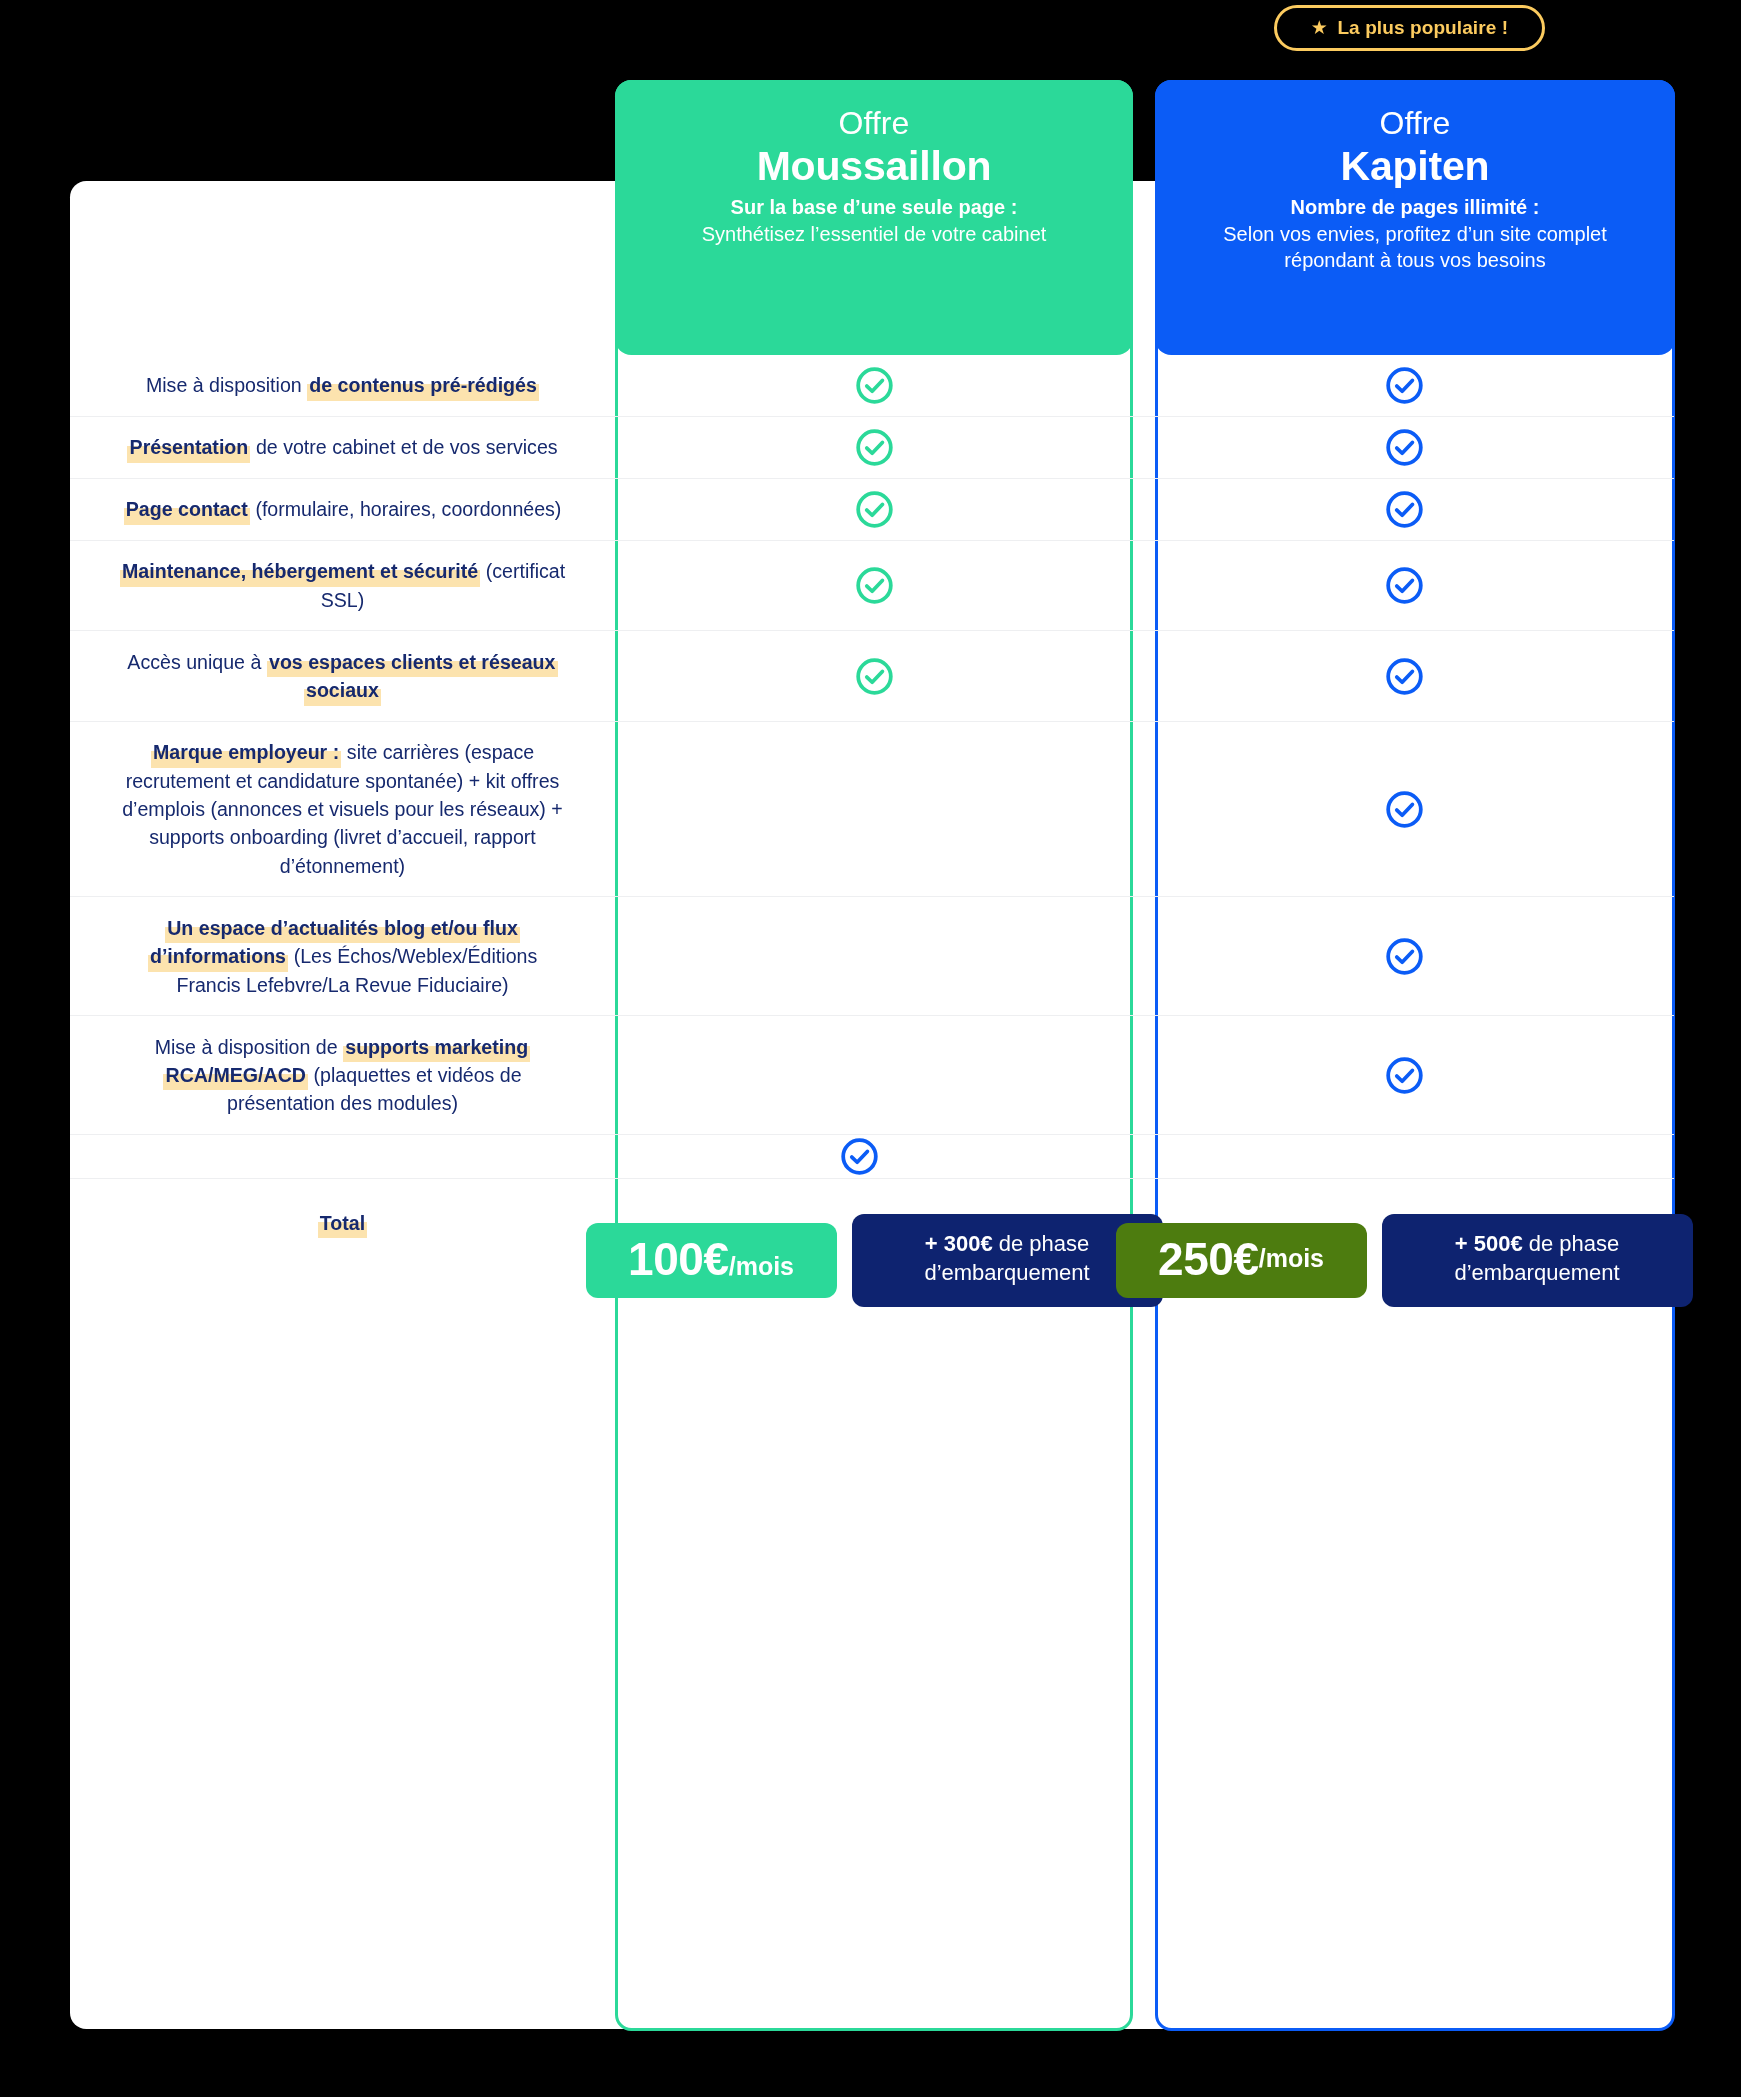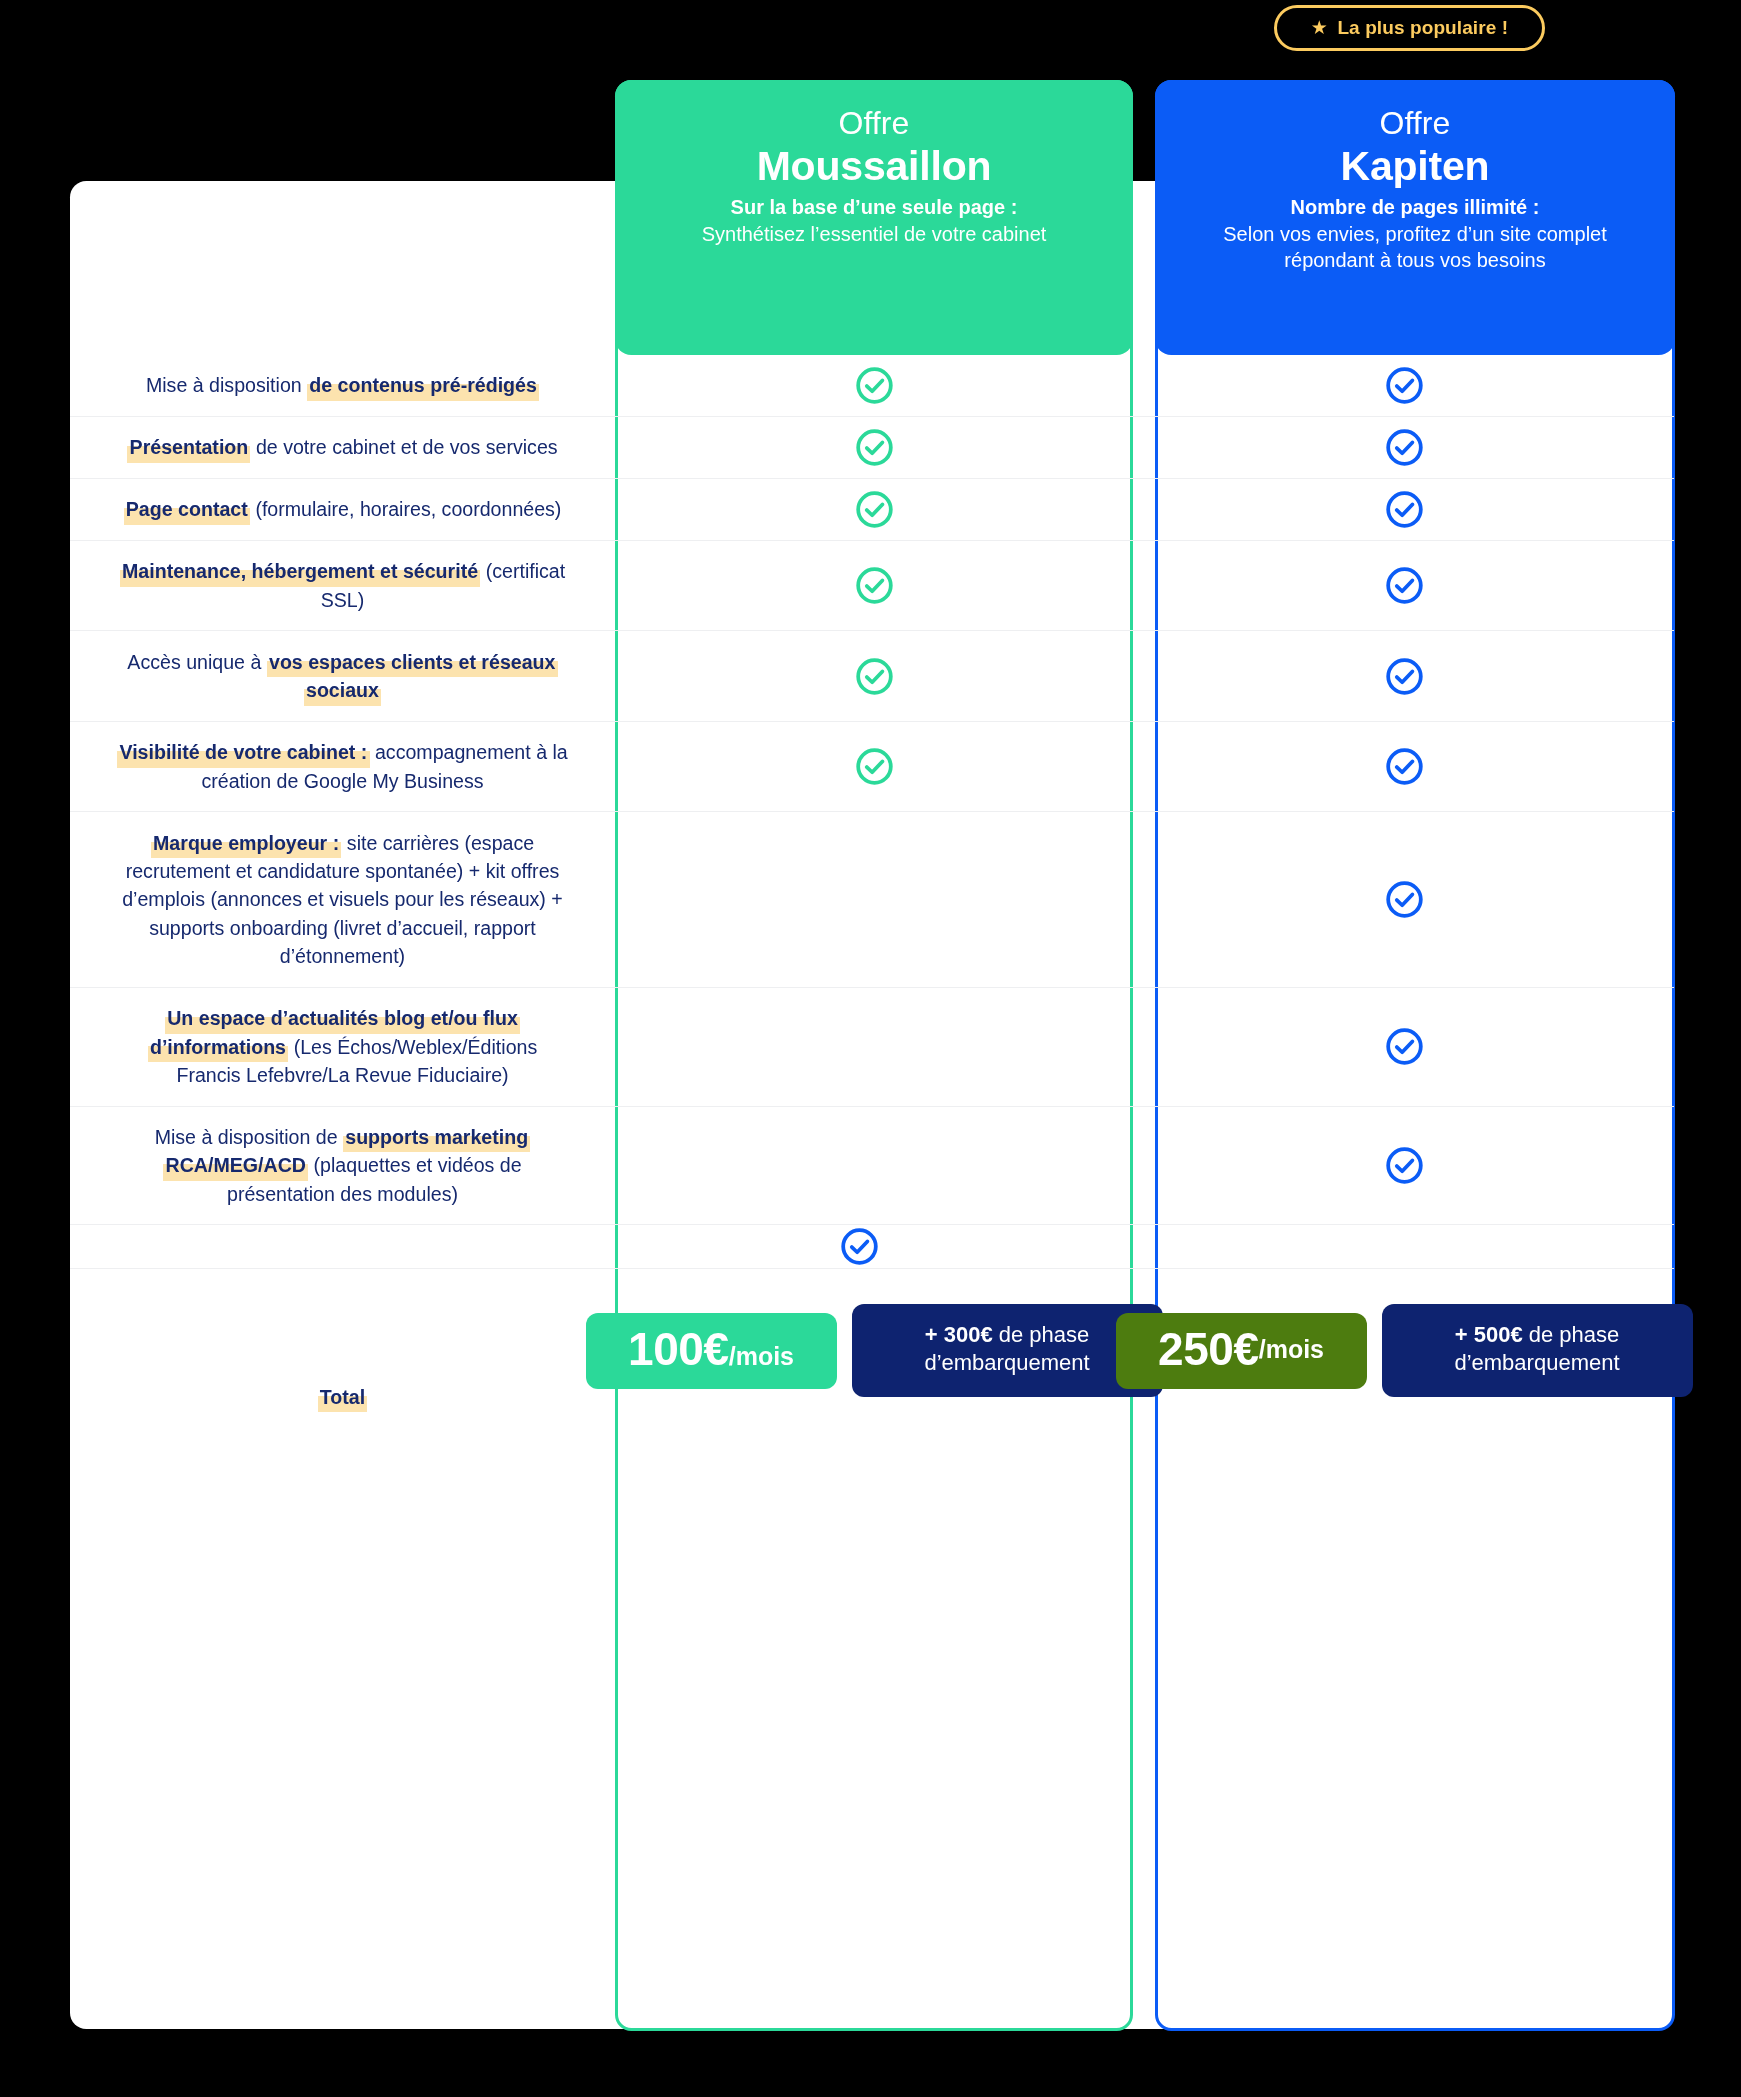--- a/index.html
+++ b/index.html
@@ -136,21 +136,21 @@
     display: flex;
     align-items: stretch;
     border-top: 1.5px solid #eeeff1;
   }
   .row:first-child { border-top: none; }
 
   .cell-feature {
     width: 545px;
     flex: 0 0 545px;
     display: flex;
-    align-items: flex-end;
+    align-items: flex-start;
     justify-content: center;
     padding: 16.3px 43px;
     text-align: center;
   }
   .cell-check {
     width: 518px;
     flex: 0 0 518px;
     display: flex;
     align-items: center;
     justify-content: center;
@@ -340,37 +340,20 @@
         </div>
         <div class="cell-check blue-col">
           <svg class="check" viewBox="0 0 24 24" fill="none" stroke="#0B5CF6" stroke-width="2.1" stroke-linecap="round" stroke-linejoin="round">
             <circle cx="12" cy="12" r="9.1"></circle>
             <path d="M7.7 12.3 L10.7 15.2 L16.4 9.2"></path>
           </svg>
         </div>
       </div>
       <div class="row">
         <div class="cell-feature">
-          <div class="feature-text"><span class="hl">Visibilité de votre cabinet :</span><span> accompagnement à la création de Google My Business</span></div>
-        </div>
-        <div class="cell-check">
-          <svg class="check" viewBox="0 0 24 24" fill="none" stroke="#2BD999" stroke-width="2.1" stroke-linecap="round" stroke-linejoin="round">
-            <circle cx="12" cy="12" r="9.1"></circle>
-            <path d="M7.7 12.3 L10.7 15.2 L16.4 9.2"></path>
-          </svg>
-        </div>
-        <div class="cell-check blue-col">
-          <svg class="check" viewBox="0 0 24 24" fill="none" stroke="#0B5CF6" stroke-width="2.1" stroke-linecap="round" stroke-linejoin="round">
-            <circle cx="12" cy="12" r="9.1"></circle>
-            <path d="M7.7 12.3 L10.7 15.2 L16.4 9.2"></path>
-          </svg>
-        </div>
-      </div>
-      <div class="row">
-        <div class="cell-feature">
           <div class="feature-text"><span class="hl">Marque employeur :</span><span> site carrières (espace recrutement et candidature spontanée) + kit offres d’emplois (annonces et visuels pour les réseaux) + supports onboarding (livret d’accueil, rapport d’étonnement)</span></div>
         </div>
         <div class="cell-check"></div>
         <div class="cell-check blue-col">
           <svg class="check" viewBox="0 0 24 24" fill="none" stroke="#0B5CF6" stroke-width="2.1" stroke-linecap="round" stroke-linejoin="round">
             <circle cx="12" cy="12" r="9.1"></circle>
             <path d="M7.7 12.3 L10.7 15.2 L16.4 9.2"></path>
           </svg>
         </div>
       </div>

